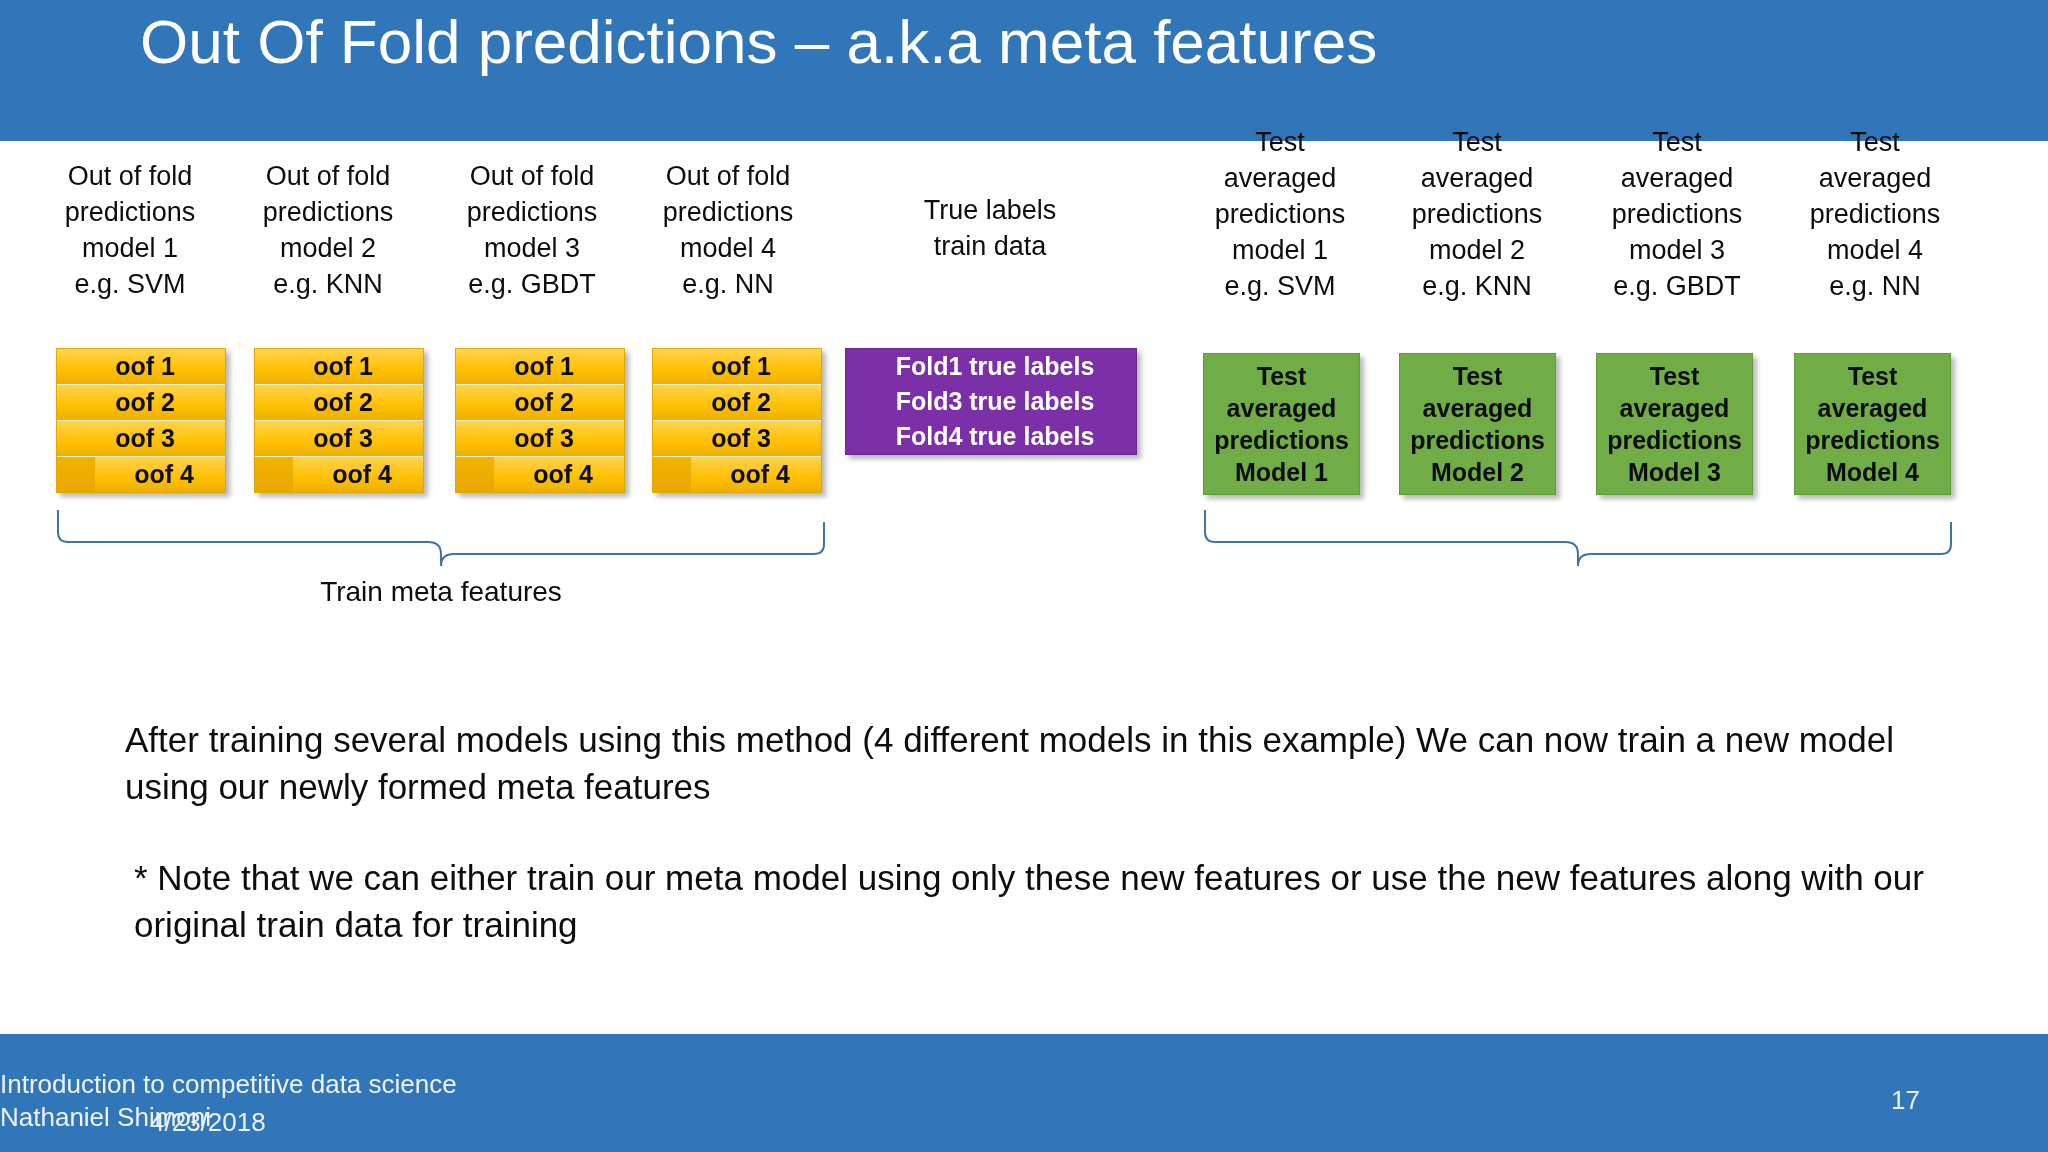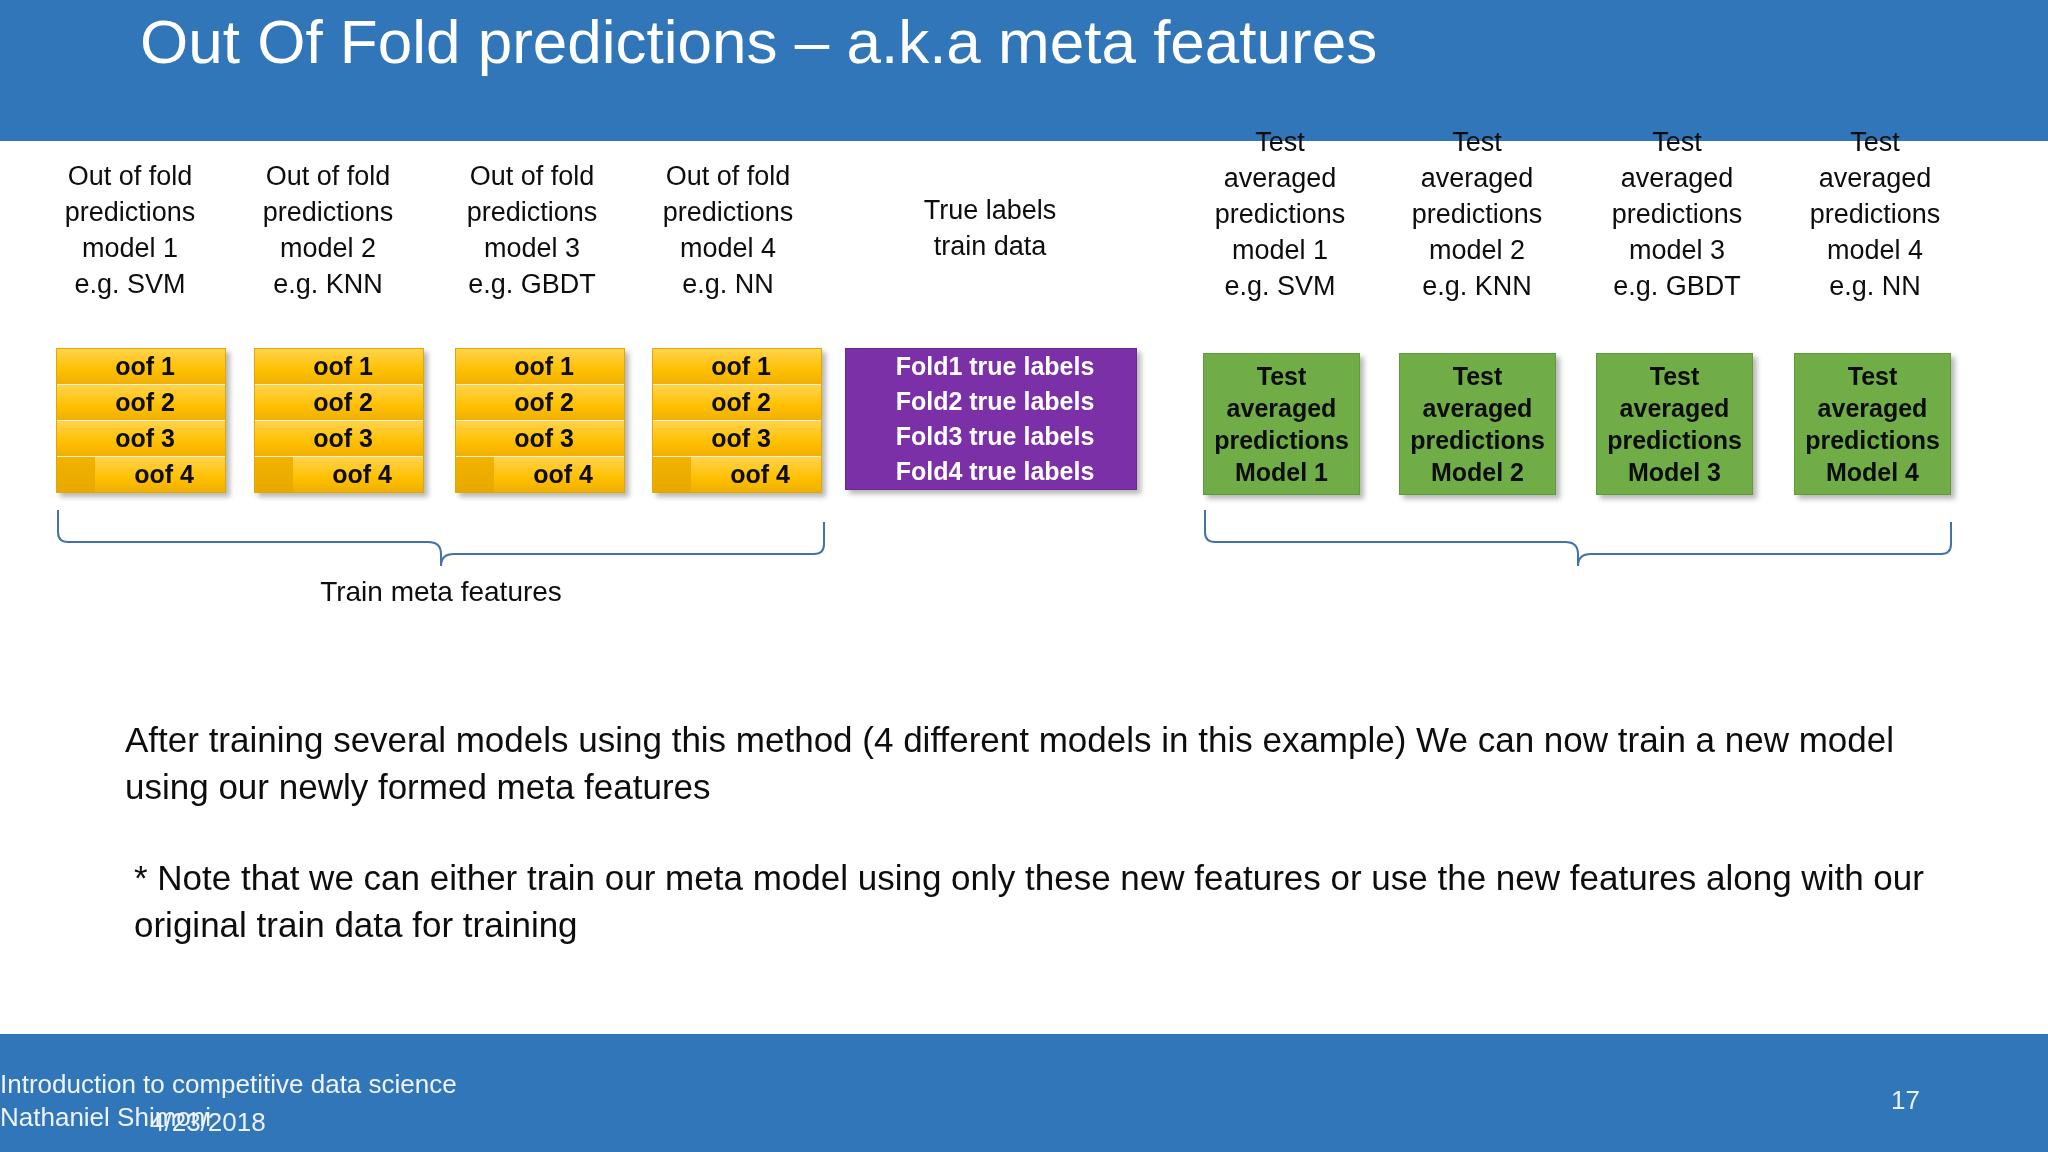--- a/index.html
+++ b/index.html
@@ -209,21 +209,20 @@
     <div class="cell">oof 1</div>
     <div class="cell">oof 2</div>
     <div class="cell">oof 3</div>
     <div class="cell">oof 4</div>
   </div>
 
   <div class="col-caption" style="left:880px; top:82px; width:220px;">True labels
 train data</div>
   <div class="stack purple" style="left:845px; top:238px; width:290px;">
     <div class="cell">Fold1 true labels</div>
-    <div class="cell">Fold2 true labels</div>
     <div class="cell">Fold3 true labels</div>
     <div class="cell">Fold4 true labels</div>
   </div>
 
   <div class="col-caption" style="left:1185px; top:14px; width:190px;">Test
 averaged
 predictions
 model 1
 e.g. SVM</div>
   <div class="greenbox" style="left:1203px; top:243px; width:155px; height:140px;">

